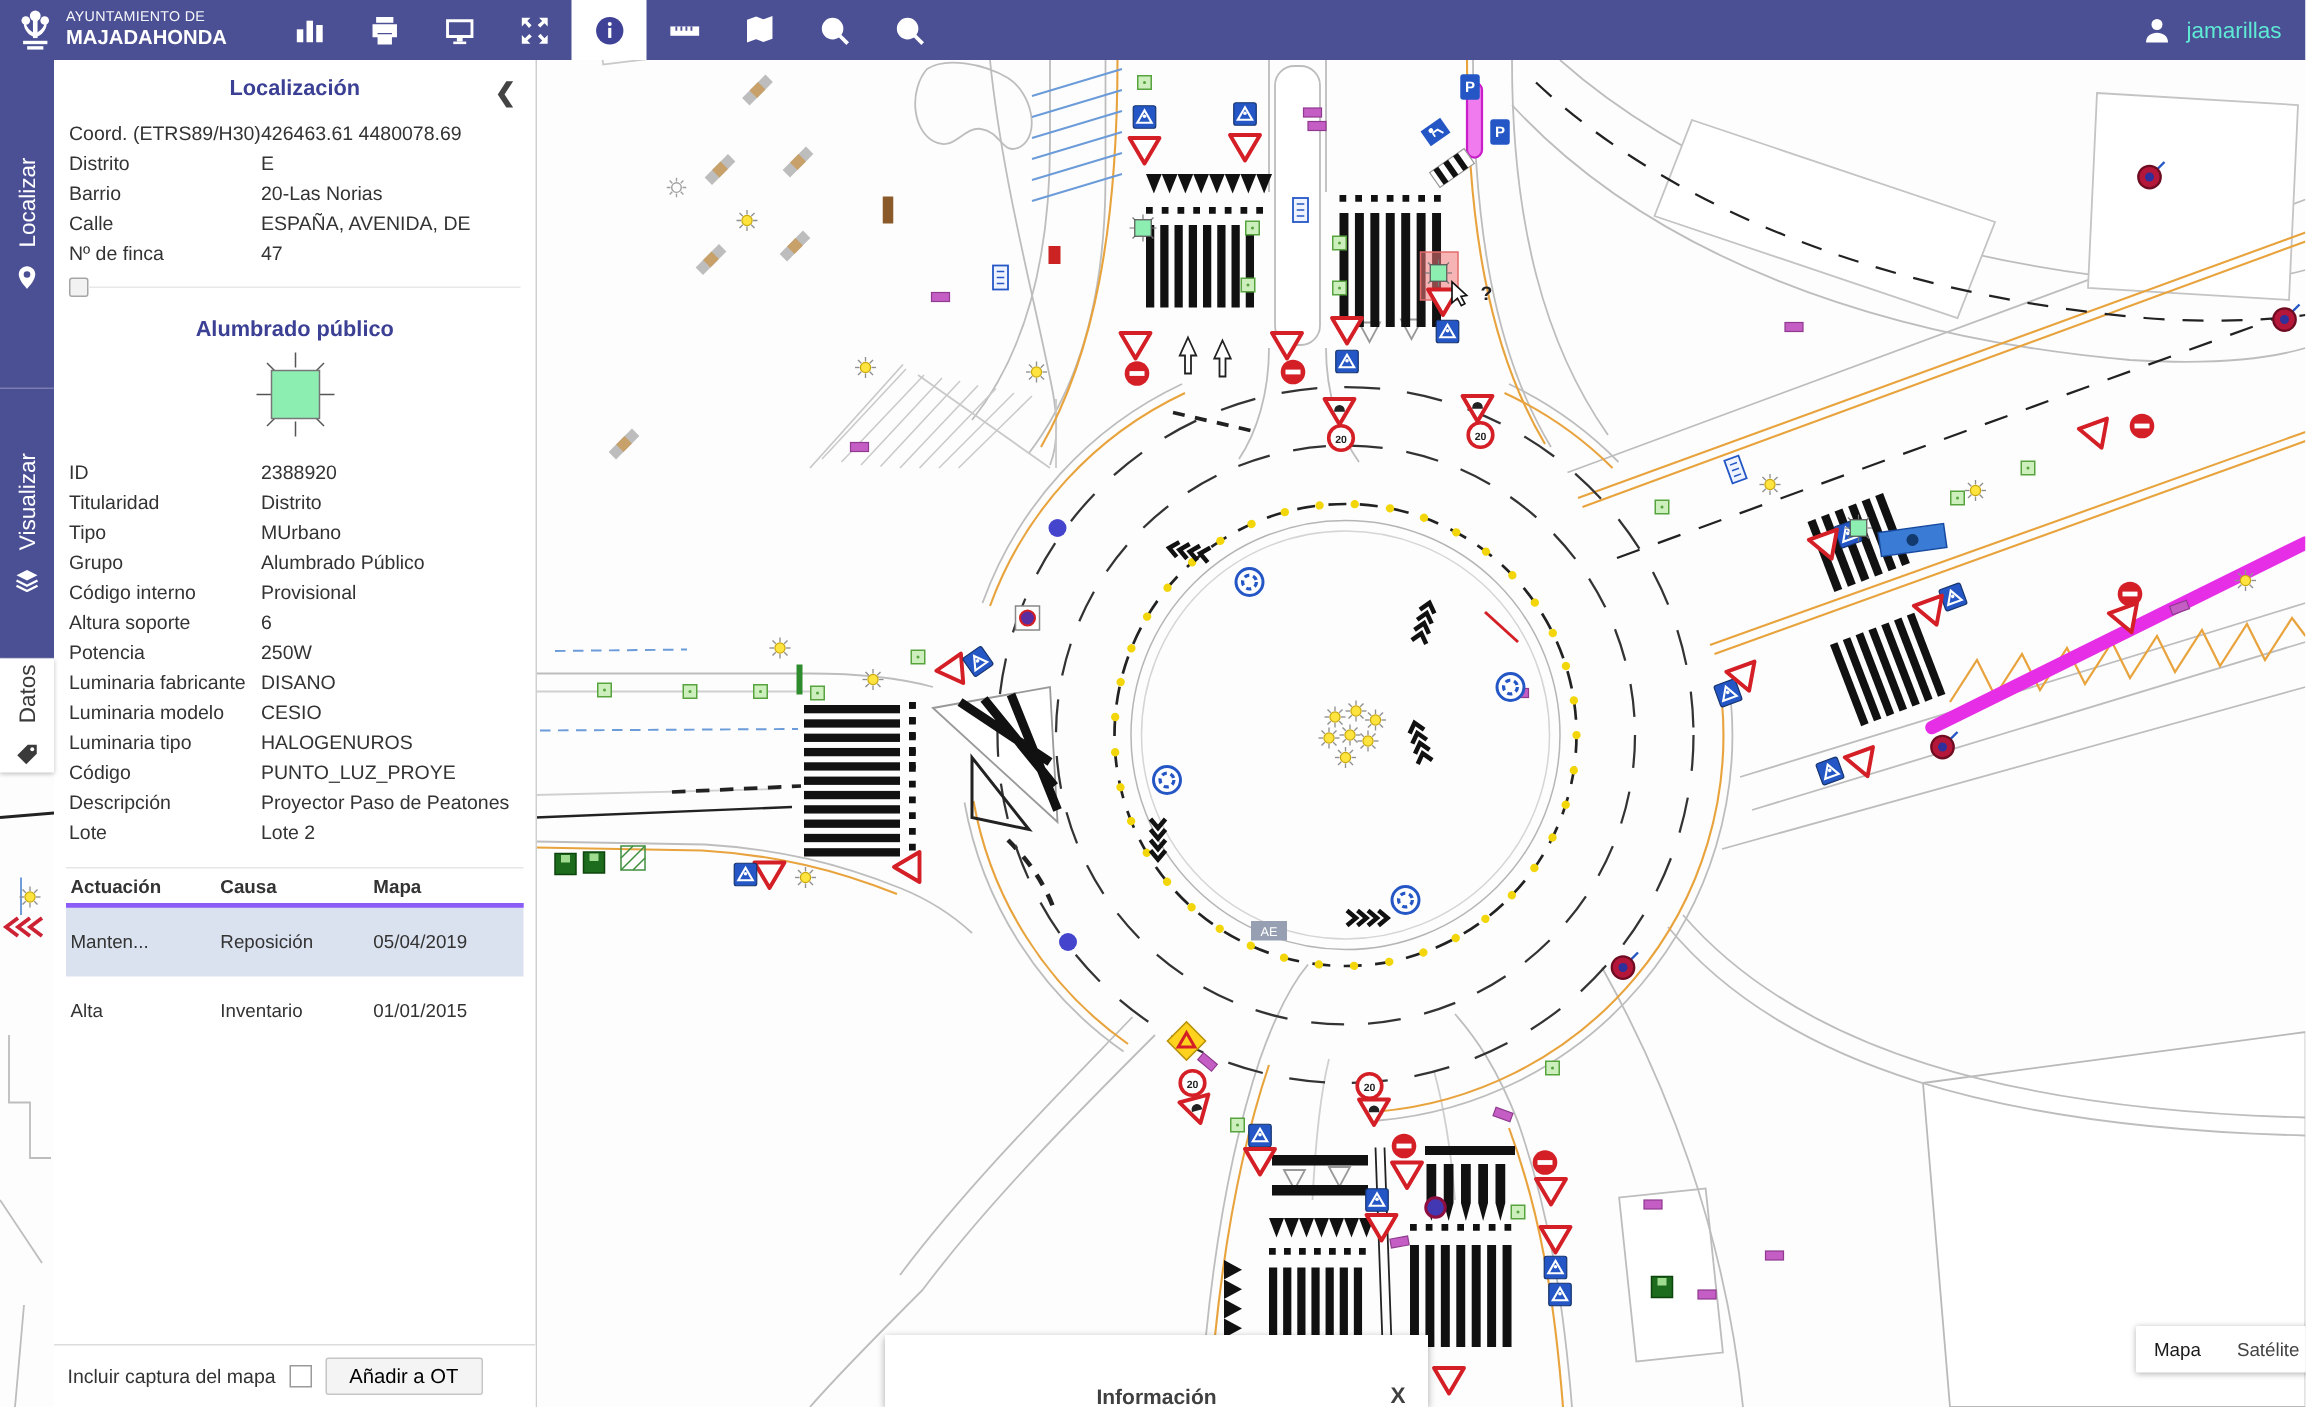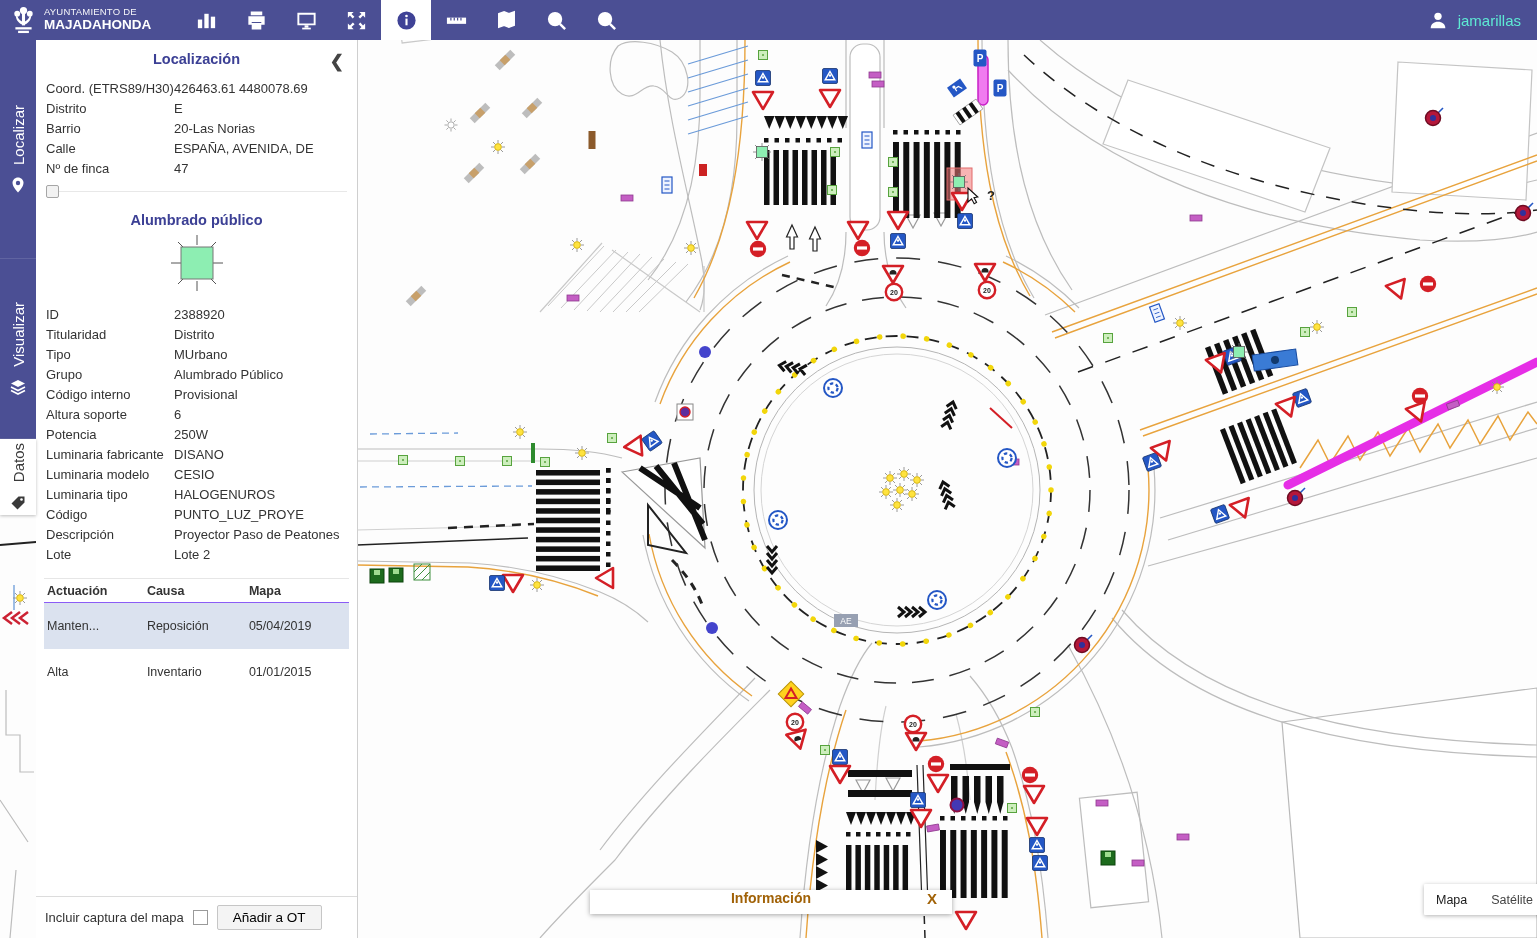--- a/index.html
+++ b/index.html
@@ -41,34 +41,34 @@
   .row .lbl{width:128px;flex:none}
   .row.muted{color:#9c9c9c}
   .slider{margin:9px 10px 0;display:flex;align-items:center}
   .slider .handle{width:11px;height:11px;border:1px solid #a6a6a6;background:#f2f2f2;
                   border-radius:2px;cursor:pointer}
   .slider .track{flex:1;height:1px;background:#e8e8e8}
   .sec-title{text-align:center;font-weight:bold;font-size:14.5px;color:#3c4095;padding:14px 0 4px}
   .icon-box{display:flex;justify-content:center;padding:2px 0 8px}
   table.hist{margin:16px 8px 0;width:305px;border-collapse:collapse;font-size:12.5px;
              border-top:1px solid #e6e6e6}
-  table.hist th{text-align:left;font-weight:bold;padding:5px 3px 4px;border-bottom:1px solid #8b5cf6}
+  table.hist th{text-align:left;font-weight:bold;padding:5px 3px 4px;border-bottom:3px solid #8b5cf6}
   table.hist td{padding:16px 3px}
   table.hist tr.sel{background:#dbe2ef}
   .panel-foot{position:absolute;bottom:0;left:0;right:0;height:41px;border-top:1px solid #dcdcdc;
               display:flex;align-items:center;padding:0 9px;gap:9px;background:#fff}
   .chk{width:13px;height:13px;border:1px solid #9a9a9a;background:#fff;flex:none;cursor:pointer}
   .btn-disabled{border:1px solid #c6c6c6;background:#f4f4f4;color:#000000;padding:4px 15px;
                 font-size:13.5px;border-radius:2px}
   
   .map{position:absolute;top:40px;left:0;width:1537px;height:898px;background:#fdfdfd;z-index:1}
   .map svg{display:block}
-  .infobar{position:absolute;left:590px;top:890px;width:362px;height:24px;background:#fff;
-           box-shadow:0 1px 5px rgba(0,0,0,.35);display:flex;align-items:flex-start;justify-content:center;
-           font-size:14px;font-weight:bold;color:#a16207;z-index:20}
+  .infobar{position:absolute;left:590px;top:890px;width:362px;height:49px;background:#fff;
+           box-shadow:0 1px 5px rgba(0,0,0,.35);display:flex;align-items:flex-end;justify-content:center;
+           font-size:14px;font-weight:bold;color:#404040;z-index:20}
   .infobar .x{position:absolute;right:15px;font-size:15px;font-weight:bold;cursor:pointer}
   .basectl{position:absolute;left:1424px;top:884px;height:31px;background:#fff;border-radius:1px;
            box-shadow:0 1px 4px rgba(0,0,0,.3);display:flex;align-items:center;z-index:20}
   .basectl span{padding:0 12px;font-size:12.5px;color:#444;cursor:pointer}
   .basectl span:first-child{color:#1a1a1a}
   .s20{font:bold 7px "Liberation Sans",sans-serif;fill:#222}
   .sP{font:bold 10px "Liberation Sans",sans-serif;fill:#fff}
   .tAE{font:8.5px "Liberation Sans",sans-serif;fill:#fff}
   .tQ{font:bold 13px "Liberation Sans",sans-serif;fill:#222}
 </style>

